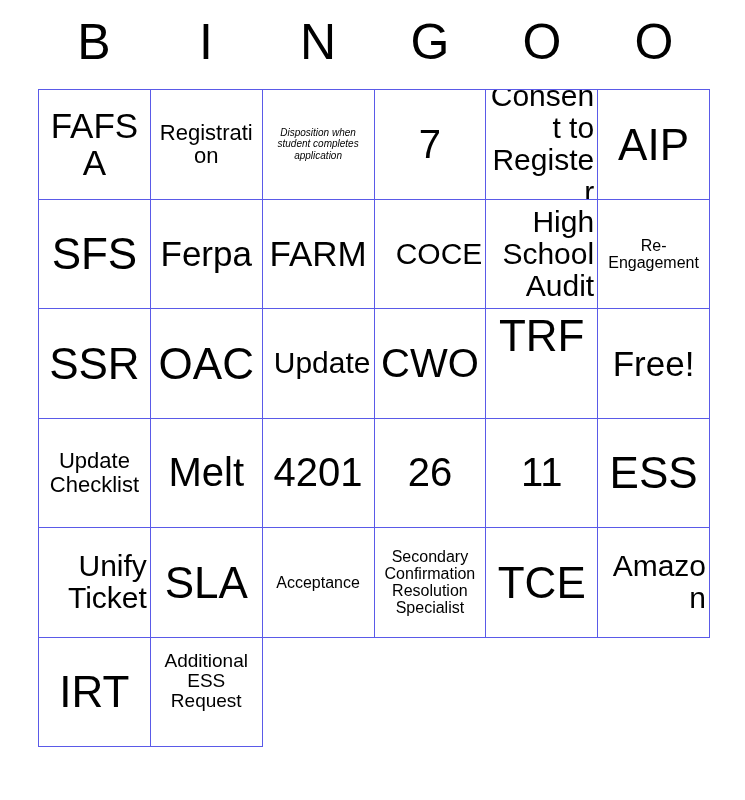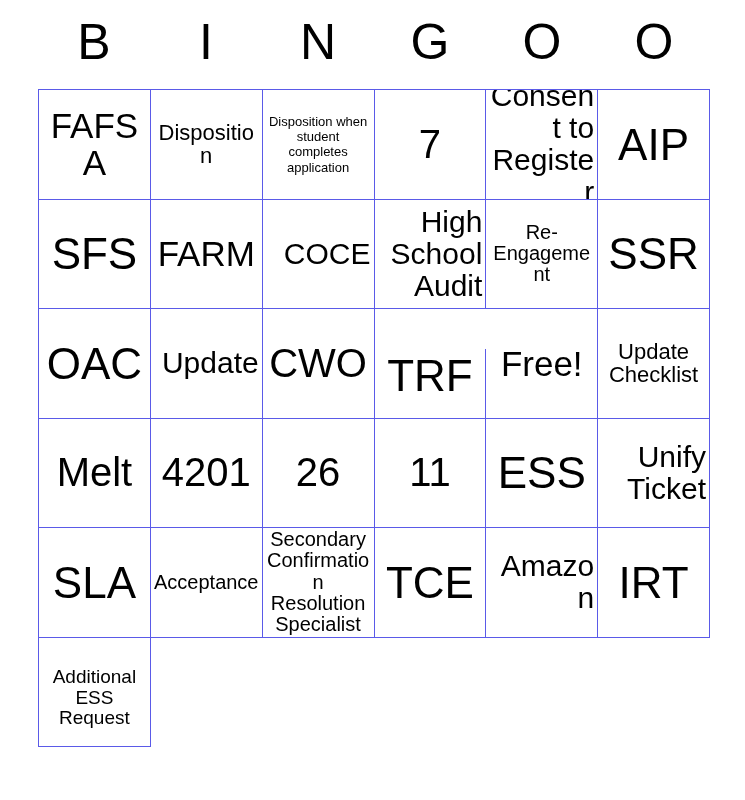--- a/index.html
+++ b/index.html
@@ -68,27 +68,27 @@
     word-break: break-word;
   }
 
   
   .sz-xxl .cell-text { font-size: 44px; }
   .sz-xl  .cell-text { font-size: 40px; }
   .sz-lg  .cell-text { font-size: 35px; }
   .sz-md  .cell-text { font-size: 30px; text-align: right; }
   .sz-sm  .cell-text { font-size: 22px; }
   .sz-xs  .cell-text { font-size: 19px; }
-  .sz-xxs .cell-text { font-size: 20px; }
-  .sz-tiny .cell-text { font-size: 13px; line-height: 1.18; }
-
-  
-  .va-top    { align-items: flex-start; margin-top: 40px; }
+  .sz-xxs .cell-text { font-size: 16px; }
+  .sz-tiny .cell-text { font-size: 10px; line-height: 1.18; font-style: italic; }
+
+  
+  .va-top    { align-items: flex-start; }
   .va-top .cell-text { padding-top: 2px; }
-  .va-upper  { align-items: center; }
+  .va-upper  { align-items: flex-start; }
   .va-upper .cell-text { padding-top: 12px; }
 </style>
 </head>
 <body>
 
 <div id="card">
 
   <div id="header-row">
       <div class="header-letter">B</div>
       <div class="header-letter">I</div>
@@ -96,38 +96,41 @@
       <div class="header-letter">G</div>
       <div class="header-letter">O</div>
       <div class="header-letter">O</div>
     </div>
 
   <div id="grid">
       <div class="cell sz-lg">
         <span class="cell-text">FAFSA</span>
       </div>
       <div class="cell sz-sm">
-        <span class="cell-text">Disposition</span>
+        <span class="cell-text">Registration</span>
       </div>
       <div class="cell sz-tiny">
         <span class="cell-text">Disposition when student completes application</span>
       </div>
       <div class="cell sz-xl">
         <span class="cell-text">7</span>
       </div>
       <div class="cell sz-md">
         <span class="cell-text">Consent to Register</span>
       </div>
       <div class="cell sz-xxl">
         <span class="cell-text">AIP</span>
       </div>
       <div class="cell sz-xxl">
         <span class="cell-text">SFS</span>
       </div>
       <div class="cell sz-lg">
+        <span class="cell-text">Ferpa</span>
+      </div>
+      <div class="cell sz-lg">
         <span class="cell-text">FARM</span>
       </div>
       <div class="cell sz-md">
         <span class="cell-text">COCE</span>
       </div>
       <div class="cell sz-md">
         <span class="cell-text">High School Audit</span>
       </div>
       <div class="cell sz-xxs">
         <span class="cell-text">Re-Engagement</span>

